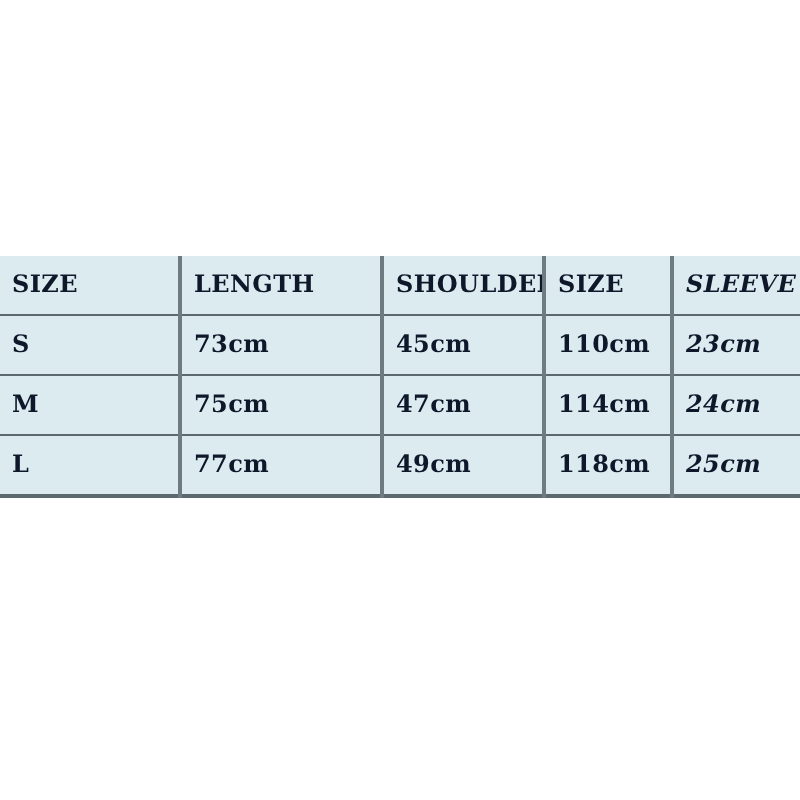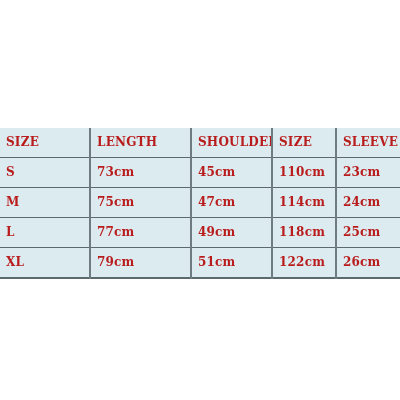--- a/index.html
+++ b/index.html
@@ -31,36 +31,37 @@
     table-layout: fixed;
     background: #dcebf0;
     border-bottom: 2px solid #5c6a70;
   }
 
   #size-chart td {
     height: 29px;
     padding: 0 0 0 6px;
     margin: 0;
     background: #dcebf0;
-    color: #b91c1c;
+    color: #0f172a;
     font-family: "DejaVu Serif", serif;
     font-size: 12px;
     font-weight: bold;
     line-height: 29px;
     letter-spacing: 0.2px;
     white-space: nowrap;
     overflow: hidden;
     border-right: 2px solid #6e7b80;
     border-bottom: 1px solid #5c6a70;
     vertical-align: middle;
   }
 
   
   #size-chart td:last-child {
     border-right: none;
+    font-style: italic;
   }
 
   
   #size-chart tr:last-child td {
     border-bottom: none;
   }
 
   
   .col-size    { width: 90px; }
   .col-length  { width: 101px; }
@@ -107,23 +108,16 @@
       </tr>
 
       <tr>
         <td>L</td>
         <td>77cm</td>
         <td>49cm</td>
         <td>118cm</td>
         <td>25cm</td>
       </tr>
 
-      <tr>
-        <td>XL</td>
-        <td>79cm</td>
-        <td>51cm</td>
-        <td>122cm</td>
-        <td>26cm</td>
-      </tr>
     </tbody>
   </table>
 
 </div>
 
 </body></html>

